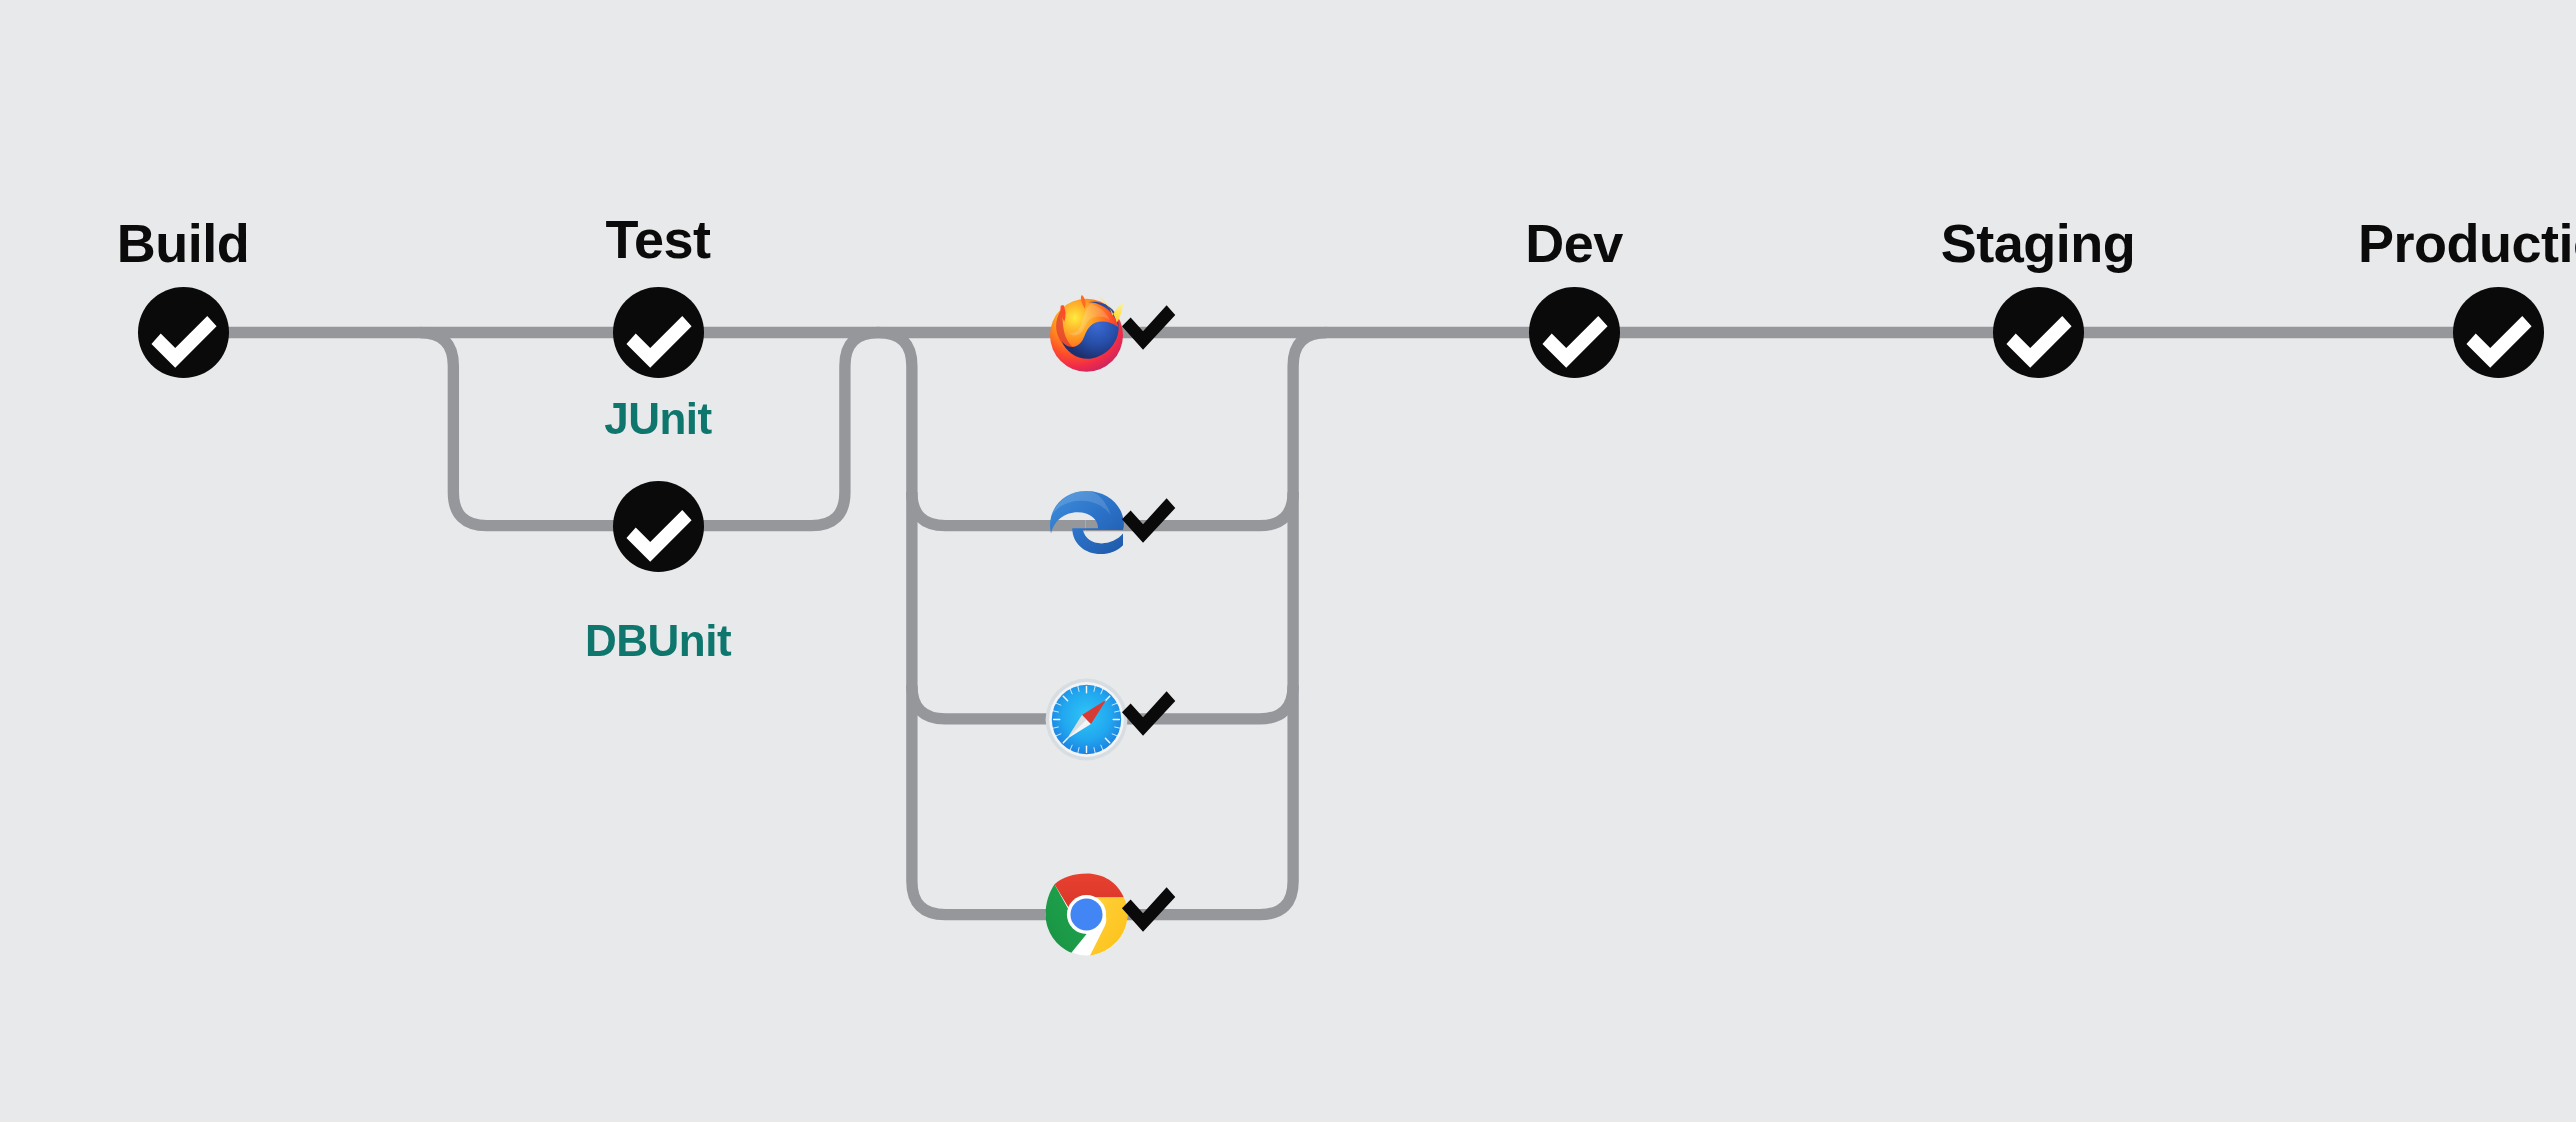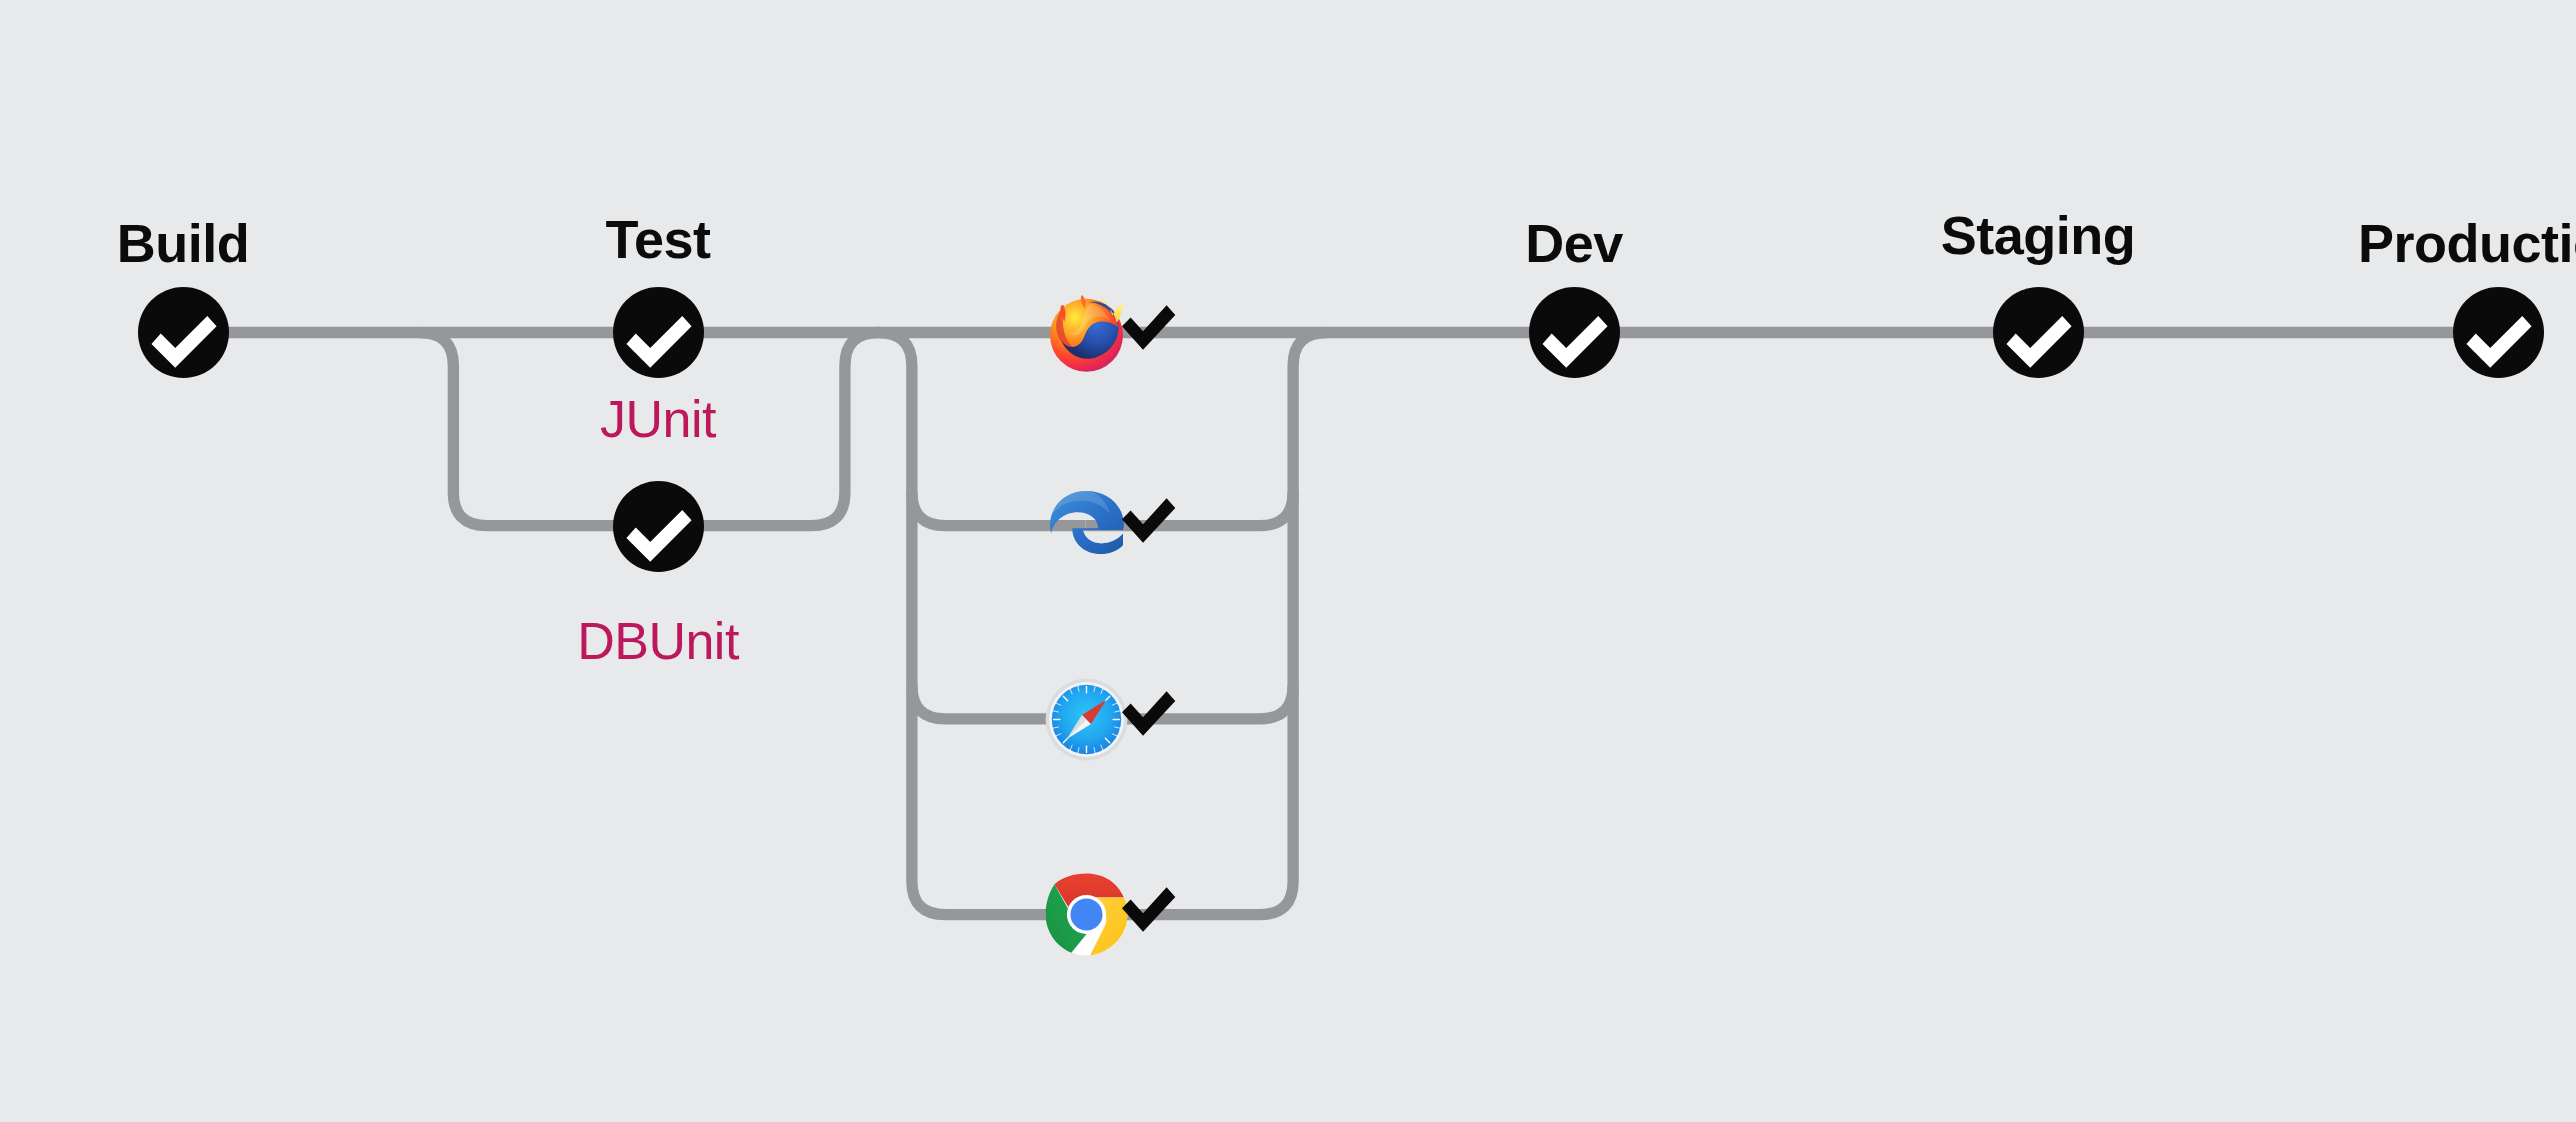--- a/index.html
+++ b/index.html
@@ -17,24 +17,24 @@
     font-size:54px;
     line-height:54px;
     color:#0b0b0b;
     white-space:nowrap;
     transform:translateX(-50%);
     letter-spacing:-0.5px;
     margin-top:20px;
   }
   .sub-label{
     position:absolute;
-    font-weight:normal;
-    font-size:52px;
+    font-weight:bold;
+    font-size:44px;
     line-height:44px;
-    color:#be185d;
+    color:#0f766e;
     white-space:nowrap;
     transform:translateX(-50%);
     letter-spacing:-0.5px;
   }
 
   .node{
     position:absolute;
     width:91px;height:91px;
     margin-left:-45px;margin-top:-45px;
     border-radius:50%;
@@ -81,21 +81,21 @@
 
       <path d="M 2107 1775 L 2445 1775 Q 2510 1775 2510 1710 L 2510 710 Q 2510 645 2575 645"></path>
       <path d="M 2107 1020 L 2445 1020 Q 2510 1020 2510 955"></path>
       <path d="M 2107 1395 L 2445 1395 Q 2510 1395 2510 1330"></path>
     </g>
   </svg>
 
   <div class="stage-label" style="left:183px;top:196px">Build</div>
   <div class="stage-label" style="left:658px;top:192px">Test</div>
   <div class="stage-label" style="left:1574px;top:196px">Dev</div>
-  <div class="stage-label" style="left:2038px;top:188px">Staging</div>
+  <div class="stage-label" style="left:2038px;top:196px">Staging</div>
   <div class="stage-label" style="left:2498px;top:196px">Production</div>
 
   <div class="sub-label" style="left:658px;top:397px">JUnit</div>
   <div class="sub-label" style="left:658px;top:619px">DBUnit</div>
 
   <div class="node" style="left:183px;top:332px">
     <svg viewBox="0 0 176 176">
       <path d="M 44 90 L 72 118 L 134 56 L 152 76 L 72 156 L 26 110 Z" fill="#ffffff"></path>
     </svg>
   </div>

